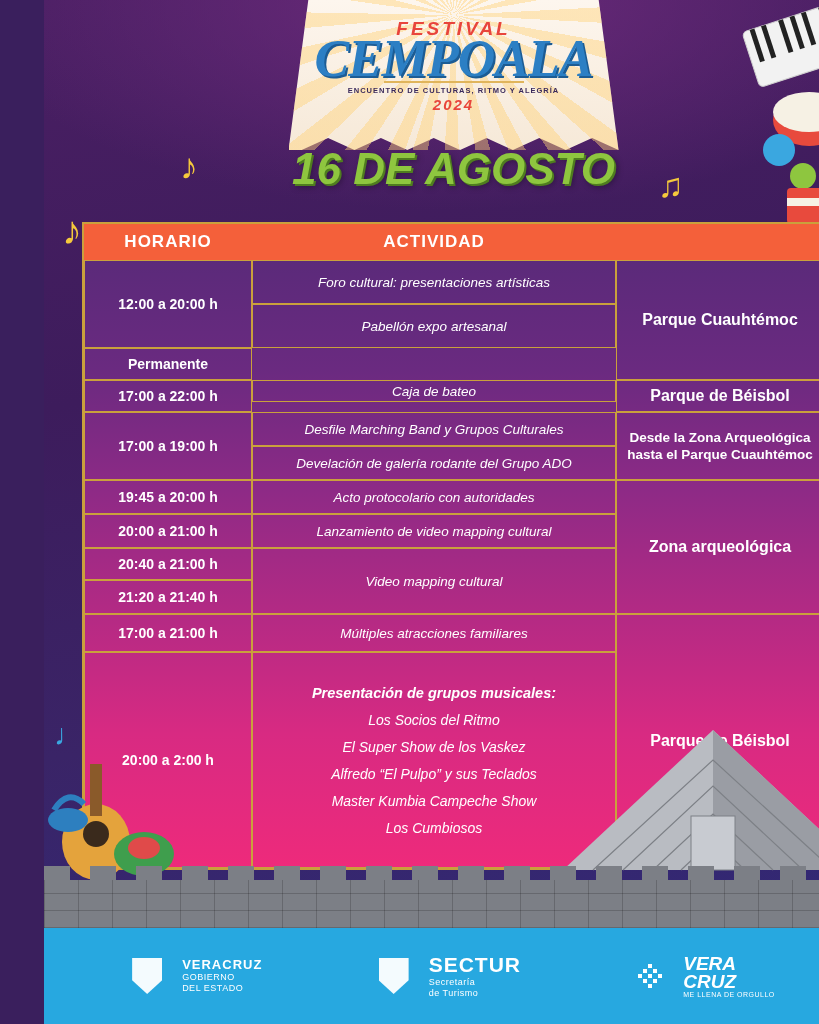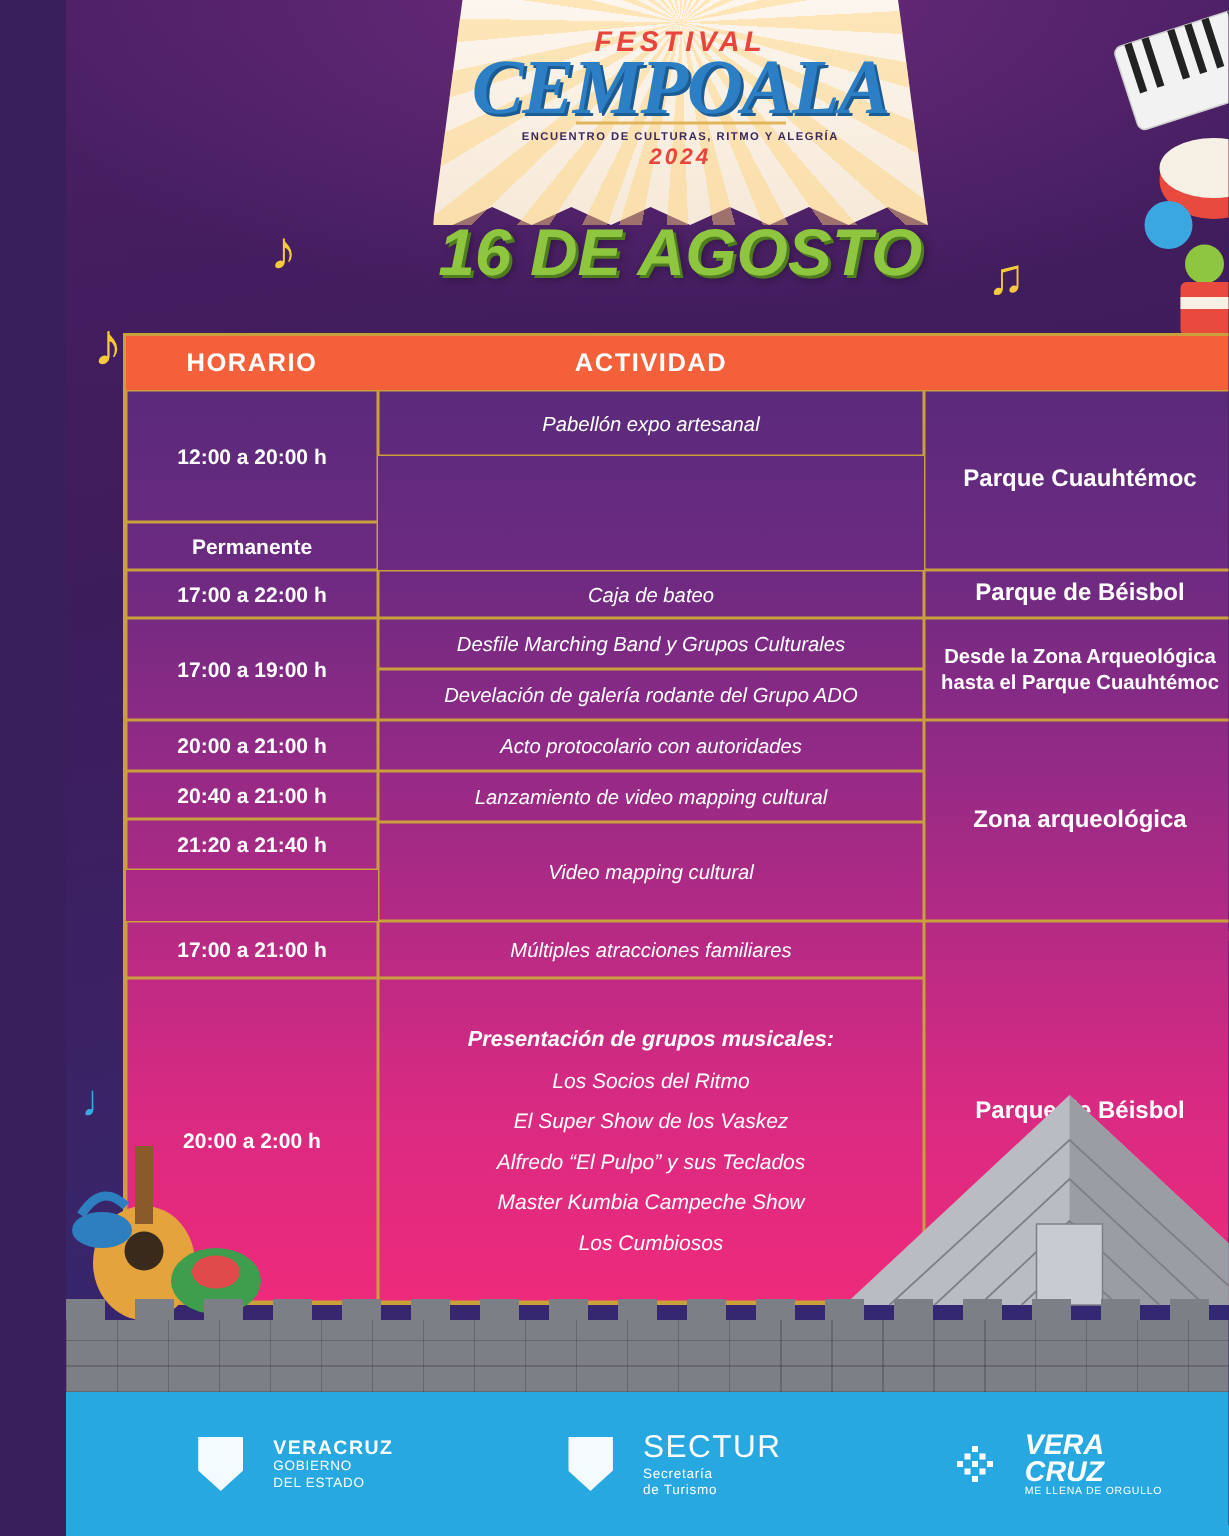--- a/index.html
+++ b/index.html
@@ -138,21 +138,21 @@
     padding:0 30px;
   }
   .f-item { display:flex; align-items:center; gap:20px; color:#fff; }
   .f-shield {
     width:30px; height:36px; background:#ffffff;
     clip-path: polygon(0 0,100% 0,100% 62%,50% 100%,0 62%);
     opacity:.95;
   }
   .f-txt1 { font-size:13px; font-weight:bold; letter-spacing:1px; line-height:14px; }
   .f-txt2 { font-size:9px; letter-spacing:.5px; line-height:11px; }
-  .f-sectur { font-size:21px; font-weight:normal; letter-spacing:1px; }
+  .f-sectur { font-size:21px; font-weight:bold; letter-spacing:1px; }
   .f-vera { font-size:19px; font-weight:bold; font-style:italic; line-height:18px; }
   .f-small { font-size:7px; letter-spacing:.5px; }
   .f-urs { font-size:13px; font-weight:bold; font-style:italic; }
 
   
   .pyramid {
     position:absolute; right:0; bottom:144px; width:300px; height:160px; z-index:6;
   }
   
   .note { position:absolute; color:#f5c93c; font-size:40px; z-index:5; }
@@ -194,33 +194,34 @@
     </div>
     <div class="tbody">
       <div class="grad-layer"></div>
 
       <div class="block">
         <div class="left-col">
           <div class="cell c-time" style="height:88px">12:00 a 20:00 h</div>
           <div class="cell c-time" style="height:32px">Permanente</div>
         </div>
         <div class="mid-col">
+          <div class="cell c-act" style="height:44px">Foro cultural: presentaciones artísticas</div>
           <div class="cell c-act" style="height:44px">Pabellón expo artesanal</div>
         </div>
         <div class="right-col">
           <div class="cell c-sede" style="height:120px;line-height:20px">Parque Cuauhtémoc</div>
         </div>
       </div>
 
       <div class="block">
         <div class="left-col">
           <div class="cell c-time" style="height:32px">17:00 a 22:00 h</div>
         </div>
         <div class="mid-col">
-          <div class="cell c-act" style="height:32px">Caja de bateo</div>
+          <div class="cell c-act" style="height:22px">Caja de bateo</div>
         </div>
         <div class="right-col">
           <div class="cell c-sede" style="height:32px">Parque de Béisbol</div>
         </div>
       </div>
 
       <div class="block">
         <div class="left-col">
           <div class="cell c-time" style="height:68px">17:00 a 19:00 h</div>
         </div>
@@ -228,20 +229,21 @@
           <div class="cell c-act" style="height:34px">Desfile Marching Band y Grupos Culturales</div>
           <div class="cell c-act" style="height:34px">Develación de galería rodante del Grupo ADO</div>
         </div>
         <div class="right-col">
           <div class="cell c-sede" style="height:68px;font-size:13.5px;line-height:17px">Desde la Zona Arqueológica hasta el Parque Cuauhtémoc</div>
         </div>
       </div>
 
       <div class="block">
         <div class="left-col">
+          <div class="cell c-time" style="height:34px">19:45 a 20:00 h</div>
           <div class="cell c-time" style="height:34px">20:00 a 21:00 h</div>
           <div class="cell c-time" style="height:32px">20:40 a 21:00 h</div>
           <div class="cell c-time" style="height:34px">21:20 a 21:40 h</div>
         </div>
         <div class="mid-col">
           <div class="cell c-act" style="height:34px">Acto protocolario con autoridades</div>
           <div class="cell c-act" style="height:34px">Lanzamiento de video mapping cultural</div>
           <div class="cell c-act" style="height:66px">Video mapping cultural</div>
         </div>
         <div class="right-col">

